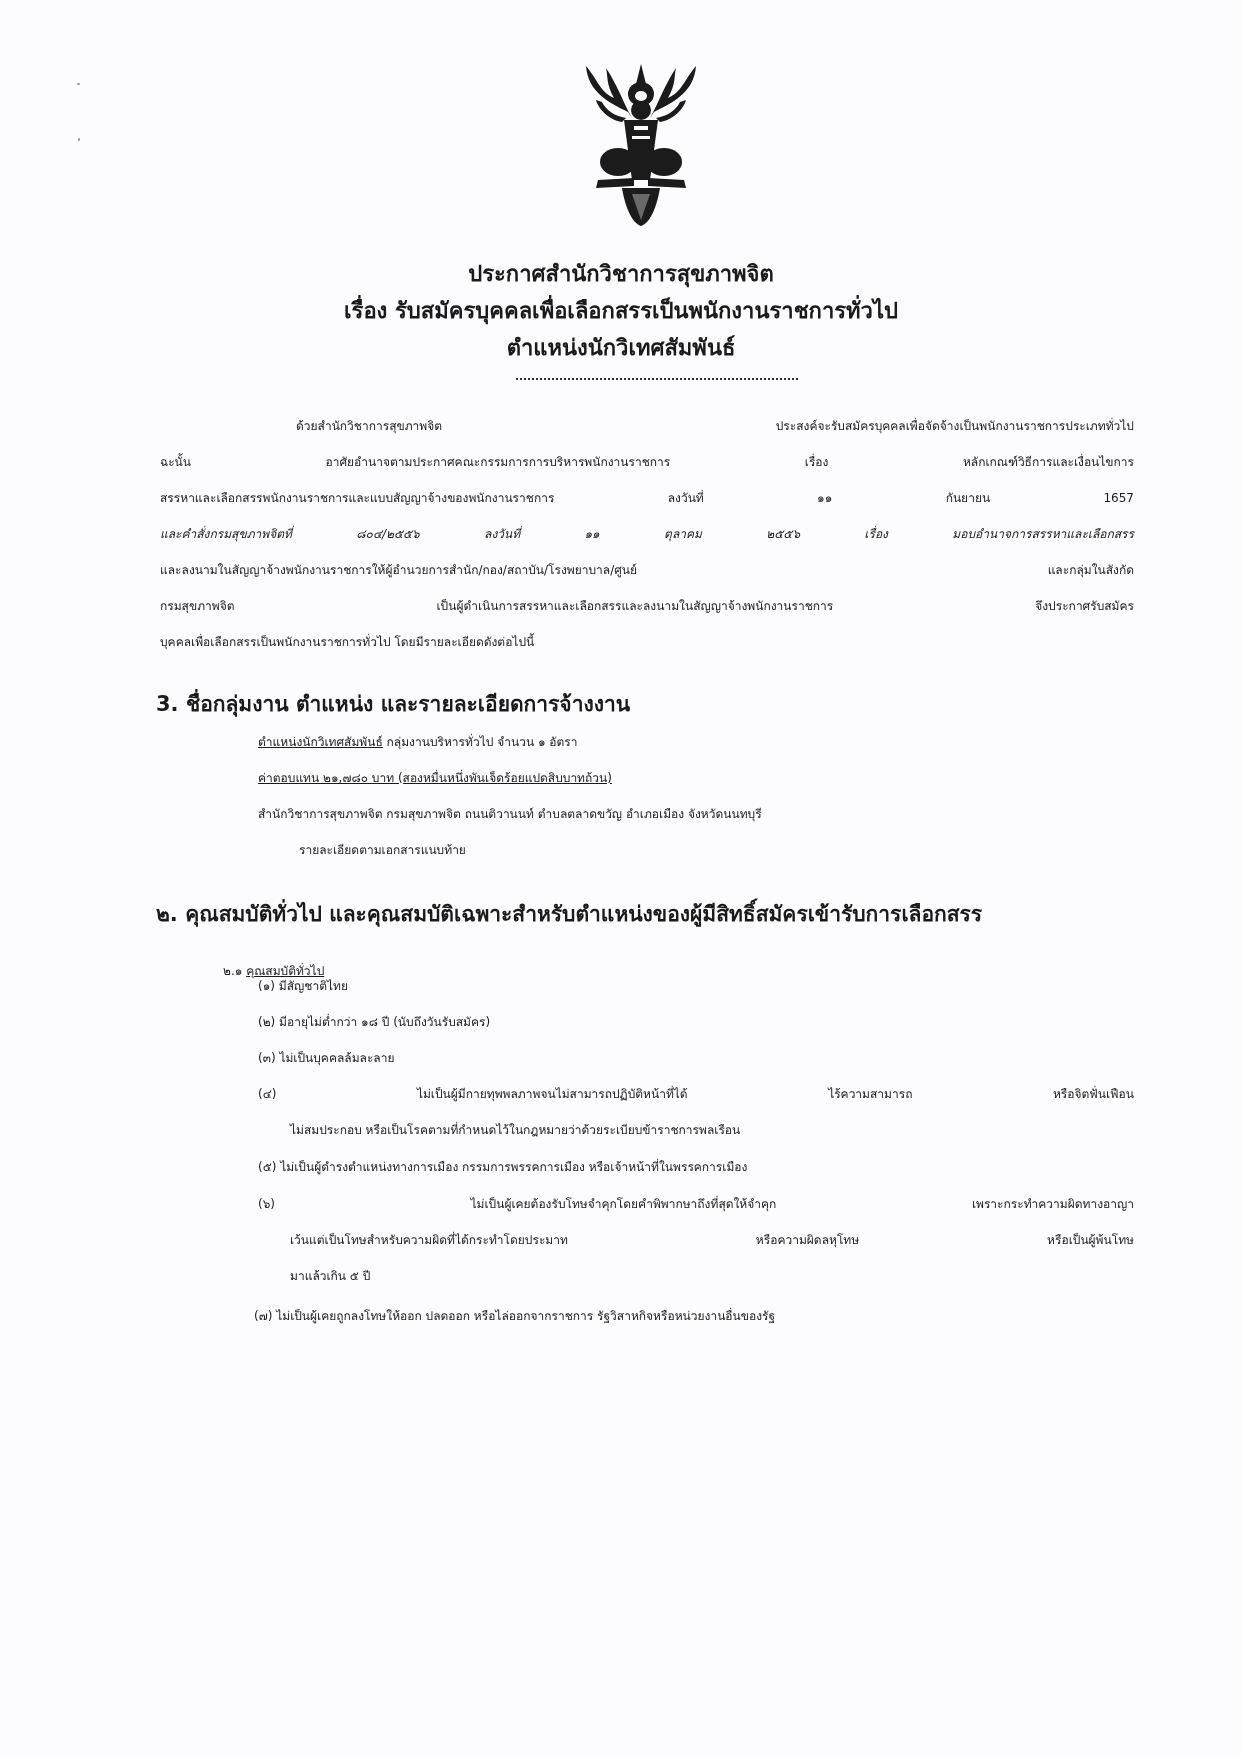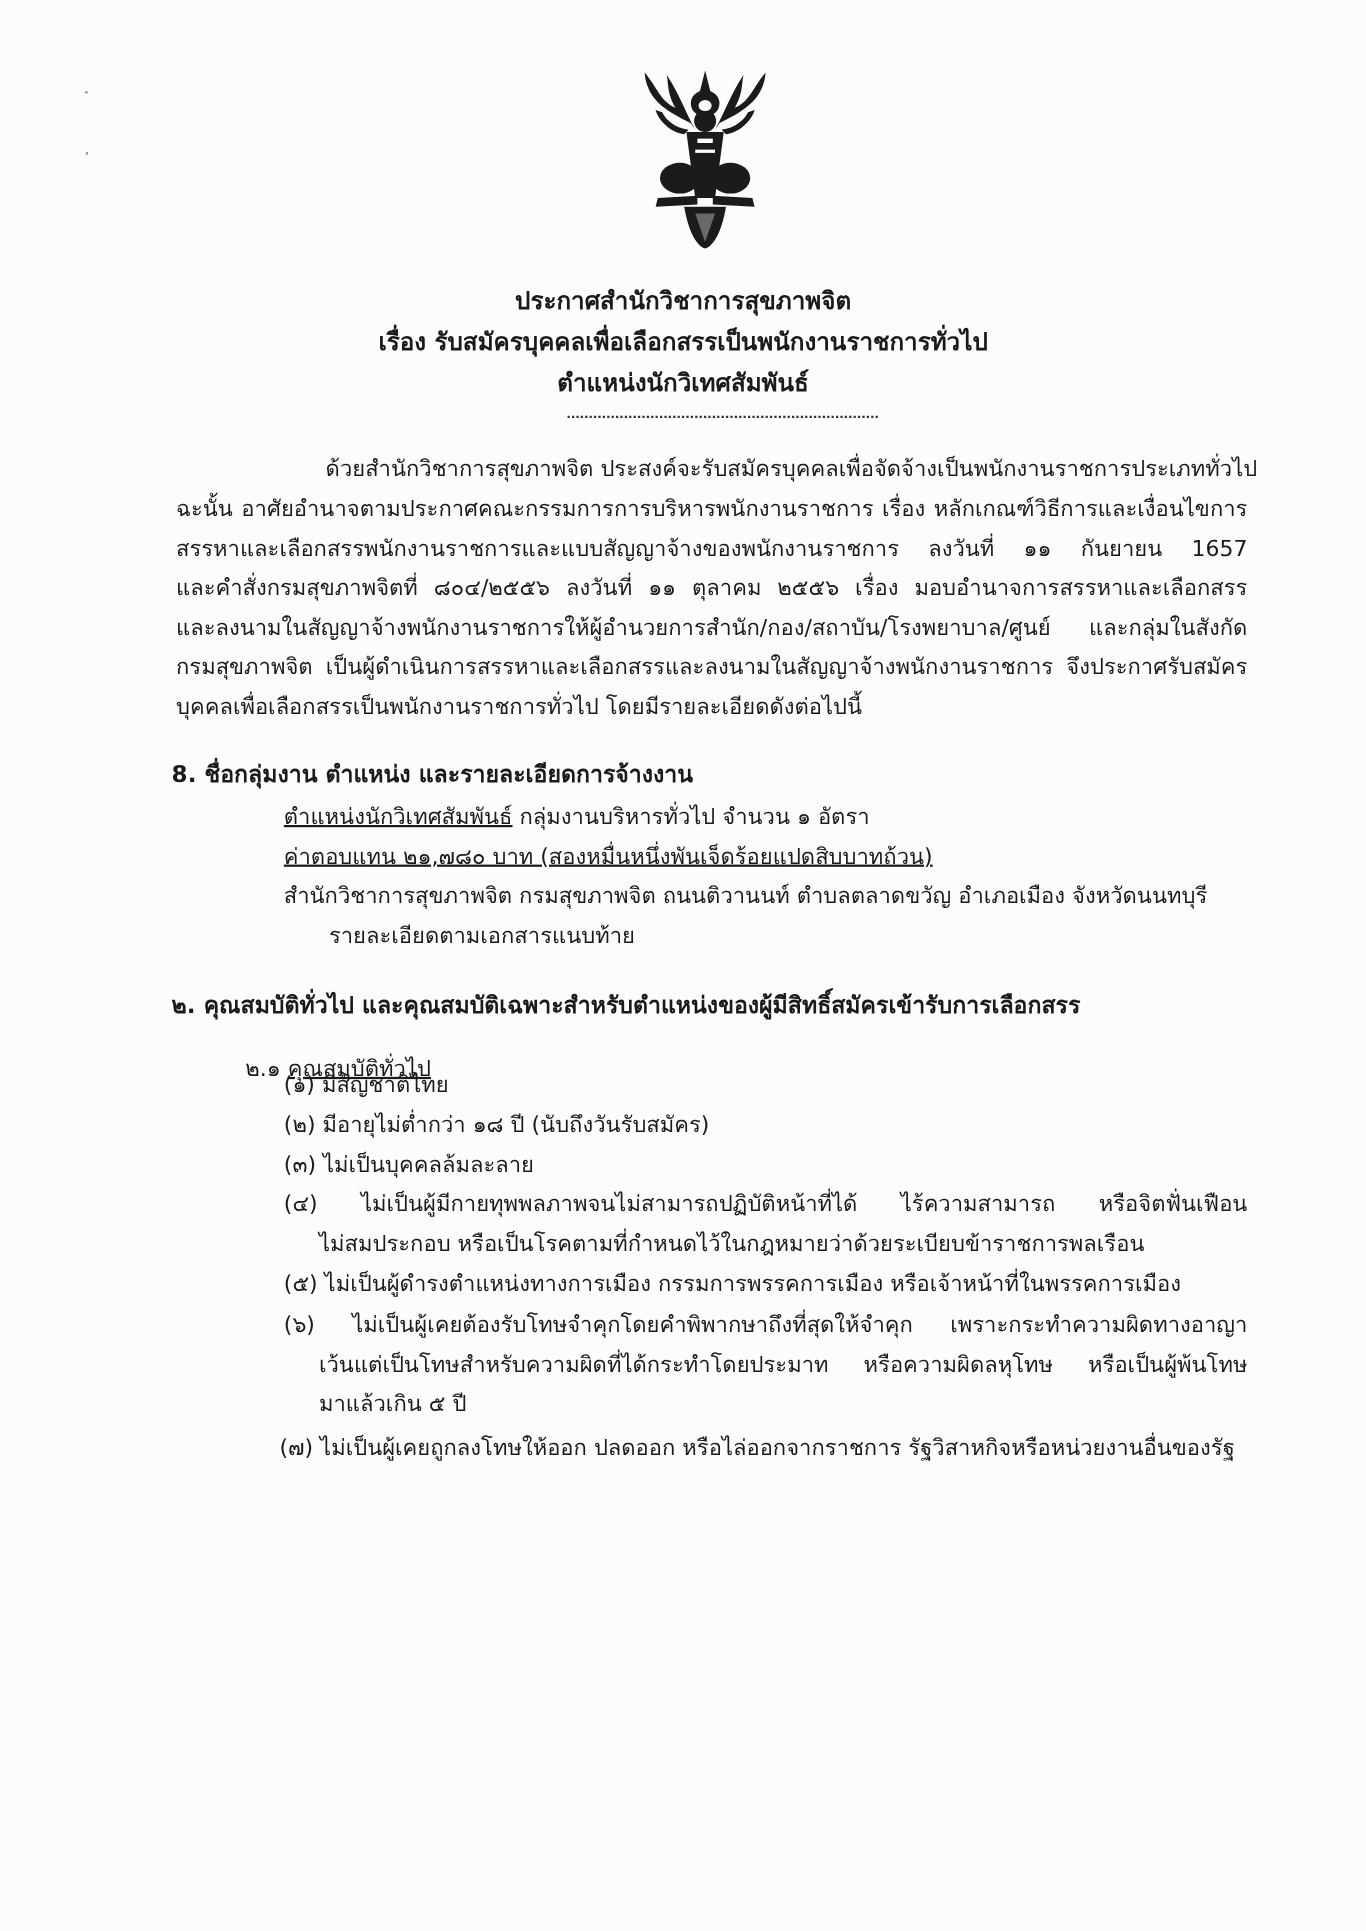--- a/index.html
+++ b/index.html
@@ -43,21 +43,21 @@
     .dots {
       position: absolute;
       left: 516px;
       top: 378px;
       width: 282px;
       height: 2px;
       border-top: 2px dotted #333;
     }
     .line {
       position: absolute;
-      font-size: 20px;
+      font-size: 12px;
       white-space: nowrap;
       line-height: 28px;
     }
     .justify {
       text-align: justify;
       text-align-last: justify;
     }
     .u { text-decoration: underline; }
     .heading { font-size: 21px; font-weight: bold; }
   </style>
@@ -103,26 +103,26 @@
   </svg>
 
   <div class="title-line" style="top:256px;">ประกาศสำนักวิชาการสุขภาพจิต</div>
   <div class="title-line" style="top:293px;">เรื่อง  รับสมัครบุคคลเพื่อเลือกสรรเป็นพนักงานราชการทั่วไป</div>
   <div class="title-line" style="top:330px;">ตำแหน่งนักวิเทศสัมพันธ์</div>
   <div class="dots"></div>
 
   <div class="line justify" style="left:296px;width:838px;top:412px;">ด้วยสำนักวิชาการสุขภาพจิต ประสงค์จะรับสมัครบุคคลเพื่อจัดจ้างเป็นพนักงานราชการประเภททั่วไป</div>
   <div class="line justify" style="left:160px;width:974px;top:448px;">ฉะนั้น อาศัยอำนาจตามประกาศคณะกรรมการการบริหารพนักงานราชการ เรื่อง หลักเกณฑ์วิธีการและเงื่อนไขการ</div>
   <div class="line justify" style="left:160px;width:974px;top:484px;">สรรหาและเลือกสรรพนักงานราชการและแบบสัญญาจ้างของพนักงานราชการ ลงวันที่ ๑๑ กันยายน 1657</div>
-  <div class="line justify" style="left:160px;width:974px;top:520px;">และคำสั่งกรมสุขภาพจิตที่ ๘๐๔/๒๕๕๖  ลงวันที่ ๑๑ ตุลาคม ๒๕๕๖  เรื่อง  มอบอำนาจการสรรหาและเลือกสรร</div>
+  <div class="line justify" style="left:160px;width:974px;top:520px;font-style:italic;">และคำสั่งกรมสุขภาพจิตที่ ๘๐๔/๒๕๕๖  ลงวันที่ ๑๑ ตุลาคม ๒๕๕๖  เรื่อง  มอบอำนาจการสรรหาและเลือกสรร</div>
   <div class="line justify" style="left:160px;width:974px;top:556px;">และลงนามในสัญญาจ้างพนักงานราชการให้ผู้อำนวยการสำนัก/กอง/สถาบัน/โรงพยาบาล/ศูนย์ และกลุ่มในสังกัด</div>
   <div class="line justify" style="left:160px;width:974px;top:592px;">กรมสุขภาพจิต เป็นผู้ดำเนินการสรรหาและเลือกสรรและลงนามในสัญญาจ้างพนักงานราชการ จึงประกาศรับสมัคร</div>
   <div class="line" style="left:160px;top:628px;">บุคคลเพื่อเลือกสรรเป็นพนักงานราชการทั่วไป โดยมีรายละเอียดดังต่อไปนี้</div>
 
-  <div class="line heading" style="left:156px;top:690px;">8.  ชื่อกลุ่มงาน  ตำแหน่ง  และรายละเอียดการจ้างงาน</div>
+  <div class="line heading" style="left:156px;top:690px;">3.  ชื่อกลุ่มงาน  ตำแหน่ง  และรายละเอียดการจ้างงาน</div>
   <div class="line" style="left:258px;top:728px;text-align:right;">
     <span class="u">ตำแหน่งนักวิเทศสัมพันธ์</span><span>  กลุ่มงานบริหารทั่วไป  จำนวน  ๑  อัตรา</span>
   </div>
   <div class="line" style="left:258px;top:764px;text-decoration:underline;">ค่าตอบแทน  ๒๑,๗๘๐ บาท (สองหมื่นหนึ่งพันเจ็ดร้อยแปดสิบบาทถ้วน)</div>
   <div class="line" style="left:258px;top:800px;">สำนักวิชาการสุขภาพจิต กรมสุขภาพจิต ถนนติวานนท์ ตำบลตลาดขวัญ อำเภอเมือง จังหวัดนนทบุรี</div>
   <div class="line" style="left:258px;top:836px;margin-left:41px;">รายละเอียดตามเอกสารแนบท้าย</div>
 
   <div class="line heading" style="left:156px;top:900px;">๒.  คุณสมบัติทั่วไป และคุณสมบัติเฉพาะสำหรับตำแหน่งของผู้มีสิทธิ์สมัครเข้ารับการเลือกสรร</div>
   <div class="line" style="left:223px;top:936px;margin-top:21px;">
     <span>๒.๑ </span><span class="u">คุณสมบัติทั่วไป</span>

